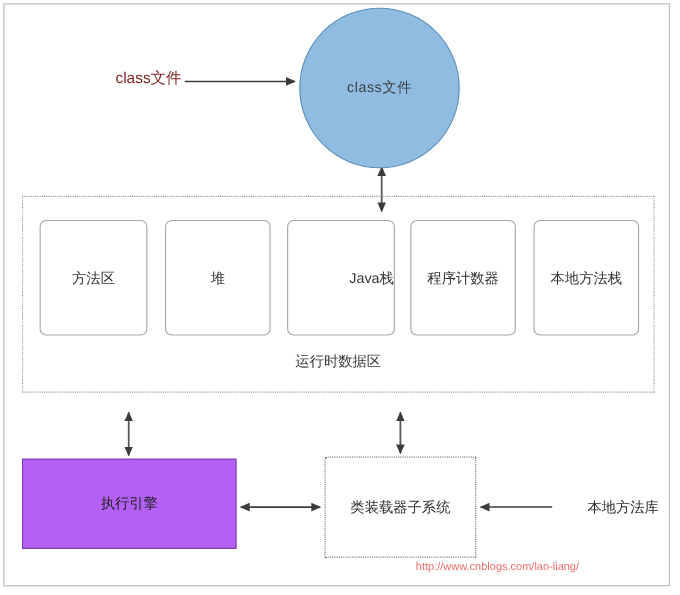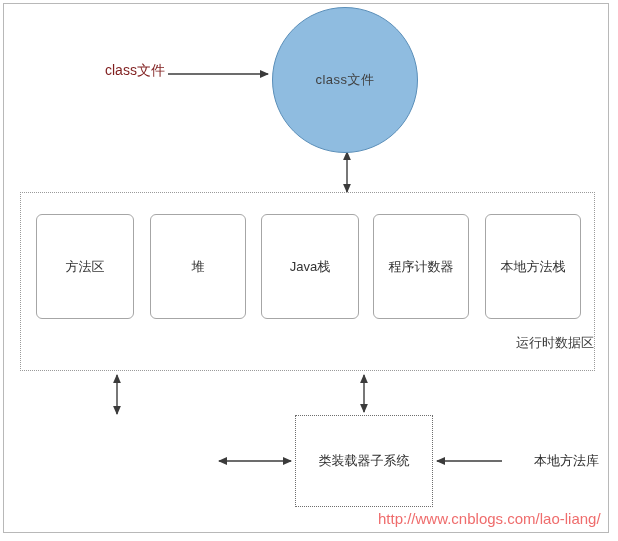--- a/index.html
+++ b/index.html
@@ -58,33 +58,33 @@
     font-size: 14px;
     color: #7f1d1d;
     white-space: nowrap;
     margin-left: 11px;
   }
 
   
   .runtime-area {
     position: absolute;
     left: 20px;
-    top: 192px;
+    top: 178px;
     width: 575px;
     height: 179px;
     border: 1px dotted #9a9a9a;
     box-sizing: border-box;
     background: transparent;
   }
   .runtime-label {
     position: absolute;
     left: 0;
     right: 0;
     bottom: 18px;
-    text-align: right;
+    text-align: center;
     font-size: 13px;
     color: #3a3a3a;
   }
 
   
   .mem-box {
     position: absolute;
     top: 21px;
     height: 105px;
     border: 1px solid #a6a6a6;
@@ -143,21 +143,21 @@
     color: #2b2b2b;
     white-space: nowrap;
     margin-left: 26px;
   }
 
   
   .watermark {
     position: absolute;
     left: 378px;
     top: 510px;
-    font-size: 15px;
+    font-size: 10px;
     color: #ef6c6c;
     white-space: nowrap;
   }
 
   svg.arrows {
     position: absolute;
     left: 0;
     top: 0;
     width: 618px;
     height: 541px;
@@ -200,33 +200,36 @@
     <span class="lbl">class文件</span>
   </div>
 
   <div class="runtime-area">
     <div class="mem-box" style="left:15px;  width:98px;">
       <span>方法区</span>
     </div>
     <div class="mem-box" style="left:129px; width:96px;">
       <span>堆</span>
     </div>
-    <div class="mem-box" style="left:240px; width:98px;">
+    <div class="mem-box" style="left:240px; width:98px;justify-content:flex-end;">
       <span>Java栈</span>
     </div>
     <div class="mem-box" style="left:352px; width:96px;">
       <span>程序计数器</span>
     </div>
     <div class="mem-box" style="left:464px; width:96px;">
       <span>本地方法栈</span>
     </div>
 
     <div class="runtime-label">运行时数据区</div>
   </div>
 
+  <div class="exec-engine">
+    <span>执行引擎</span>
+  </div>
 
   <div class="native-iface">
     <span>类装载器子系统</span>
   </div>
 
   <div class="native-lib">本地方法库</div>
 
   <div class="watermark">http://www.cnblogs.com/lao-liang/</div>
 
 </div>

